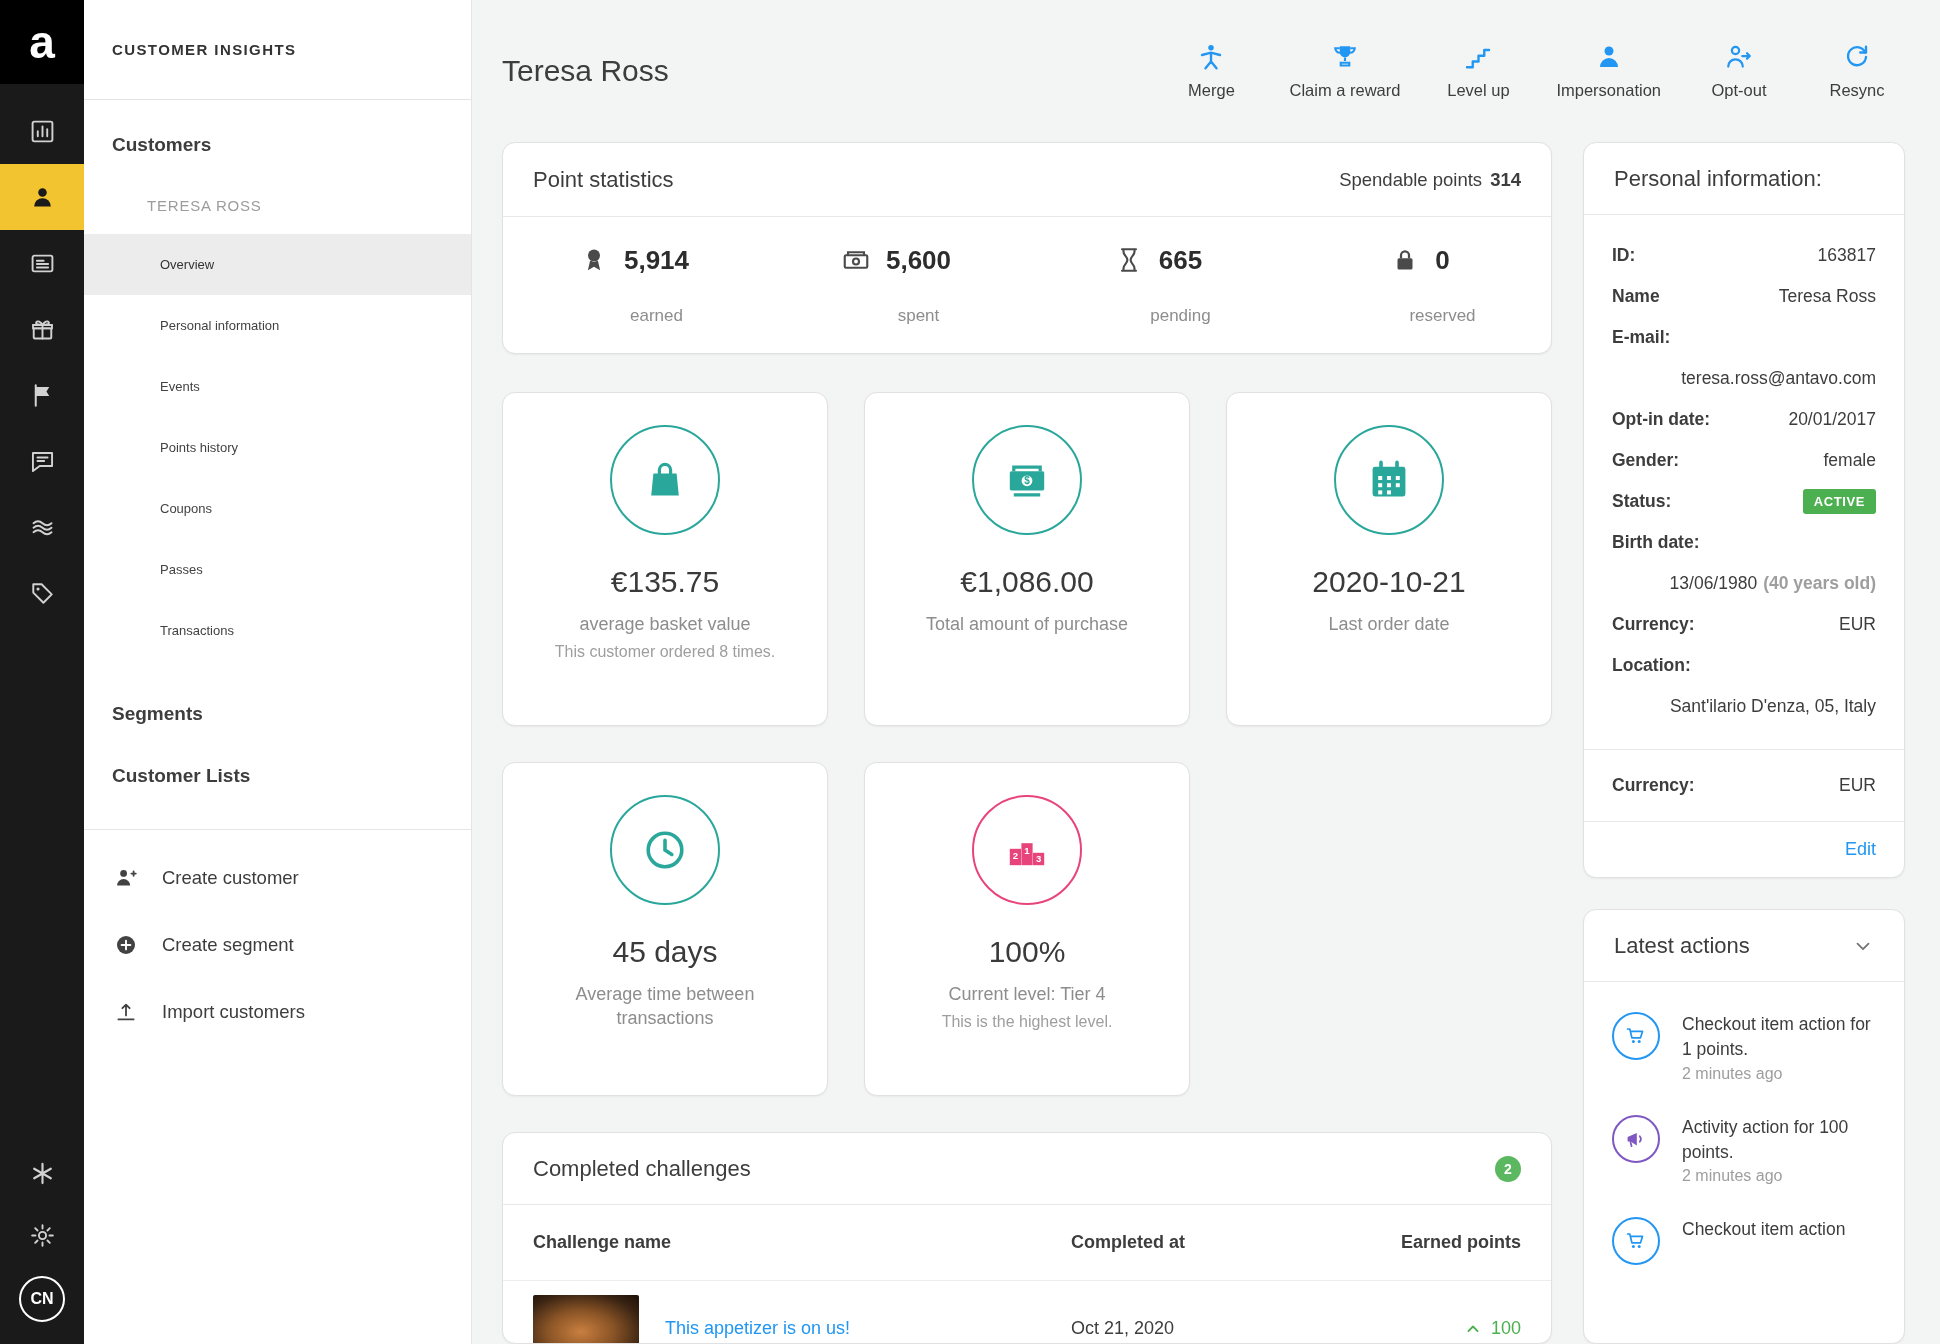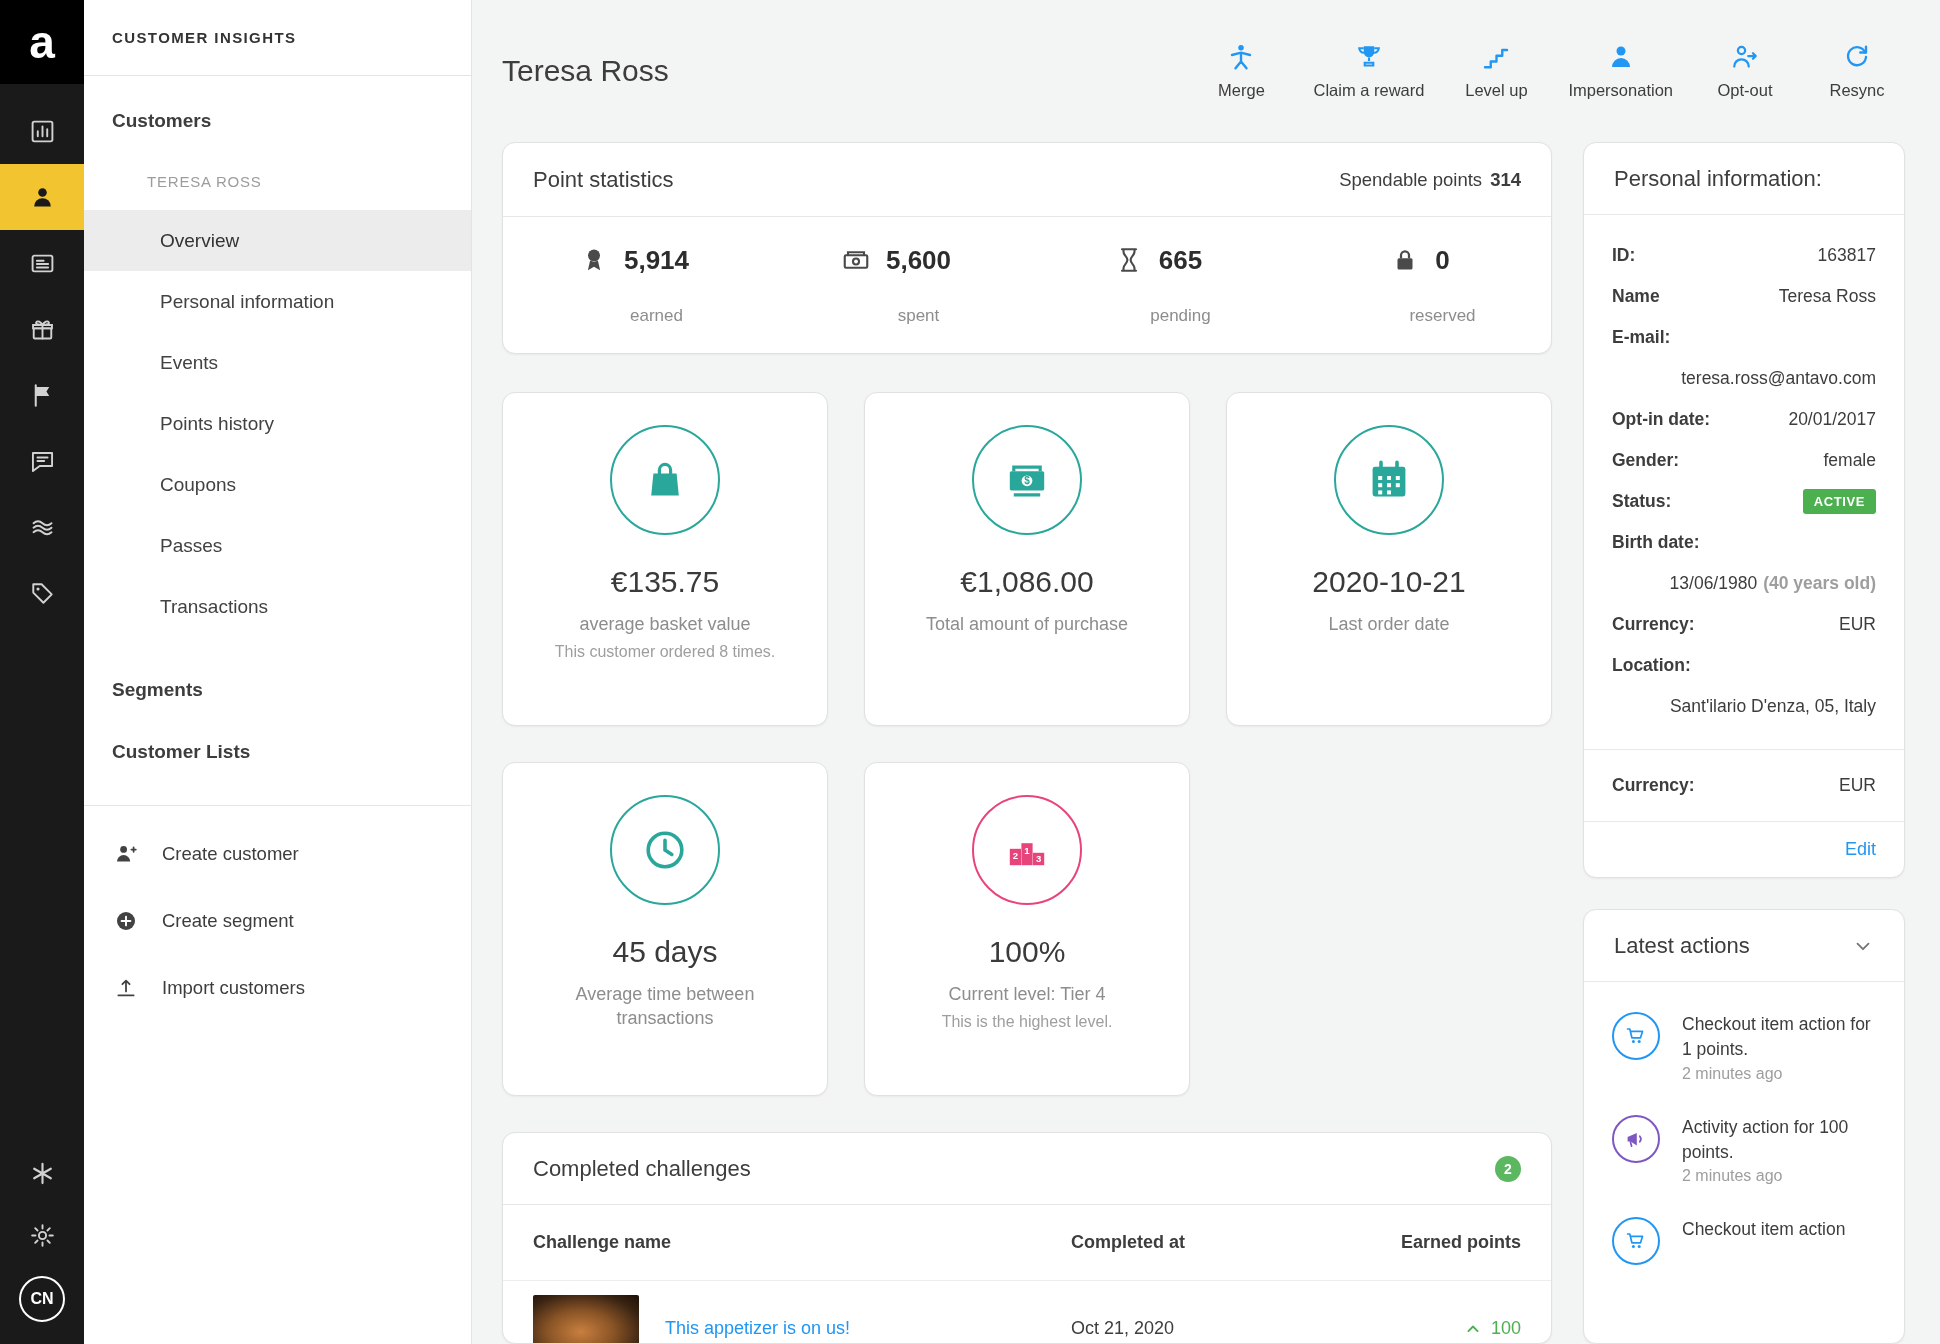--- a/index.html
+++ b/index.html
@@ -16,38 +16,38 @@
   .rail-item { width:84px; height:66px; display:flex; align-items:center; justify-content:center; color:#d2d2d2; cursor:pointer; }
   .rail-item svg { width:27px; height:27px; }
   .rail-item.active { background:#f2c430; color:#1a1a1a; }
   .rail-bottom { margin-top:auto; display:flex; flex-direction:column; align-items:center; width:100%; padding-bottom:22px; }
   .rail-bottom .rail-item { height:62px; }
   .avatar { width:46px; height:46px; border-radius:50%; border:2px solid #fff; color:#fff; display:flex; align-items:center;
     justify-content:center; font-size:16px; font-weight:700; margin-top:10px; cursor:pointer; }
 
   
   .sidenav { width:388px; background:#fff; border-right:1px solid #e4e4e4; flex-shrink:0; display:flex; flex-direction:column; }
-  .sidenav-header { height:76px; display:flex; align-items:center; padding:0 28px; border-bottom:1px solid #e4e4e4;
+  .sidenav-header { height:100px; display:flex; align-items:center; padding:0 28px; border-bottom:1px solid #e4e4e4;
     font-size:15px; font-weight:700; letter-spacing:1.4px; color:#333; flex-shrink:0; }
   .nav-list { padding-top:14px; }
   .nav-section { height:62px; display:flex; align-items:center; padding-left:28px; font-size:19px; font-weight:700; color:#3d3d3d; cursor:pointer; }
   .nav-crumb { height:58px; display:flex; align-items:center; padding-left:63px; font-size:15px; color:#9c9c9c;
     letter-spacing:0.8px; font-weight:400; cursor:pointer; }
-  .nav-item { height:61px; display:flex; align-items:center; padding-left:76px; font-size:19px; color:#424242; cursor:pointer; }
+  .nav-item { height:61px; display:flex; align-items:center; padding-left:76px; font-size:13px; color:#424242; cursor:pointer; }
   .nav-item.active { background:#ececec; color:#333; }
   .nav-gap { height:22px; }
   .nav-actions { border-top:1px solid #e6e6e6; margin-top:22px; padding-top:14px; }
   .action-item { height:67px; display:flex; align-items:center; gap:24px; padding-left:30px; font-size:18.5px; color:#3d3d3d; cursor:pointer; }
   .action-item svg { width:24px; height:24px; color:#424242; flex-shrink:0; }
 
   
   .main { flex:1; display:flex; flex-direction:column; padding:0 35px 0 30px; min-width:0; }
   .main-header { height:142px; display:flex; align-items:center; justify-content:space-between; flex-shrink:0; }
   .page-title { font-size:30px; font-weight:400; color:#3d3d3d; }
-  .toolbar { display:flex; gap:16px; }
+  .toolbar { display:flex; gap:22px; }
   .tool { display:flex; flex-direction:column; align-items:center; gap:9px; min-width:96px; padding:0 8px; cursor:pointer; }
   .tool svg { width:30px; height:30px; color:#2196f3; }
   .tool-label { font-size:16.5px; color:#3d3d3d; white-space:nowrap; }
 
   .main-body { display:flex; gap:31px; flex:1; min-height:0; }
   .content { width:1050px; flex-shrink:0; display:flex; flex-direction:column; }
   .rightcol { flex:1; display:flex; flex-direction:column; min-width:0; }
 
   .card { background:#fff; border:1px solid #e1e1e1; border-radius:13px; box-shadow:0 1px 2px rgba(0,0,0,0.05); }
 

